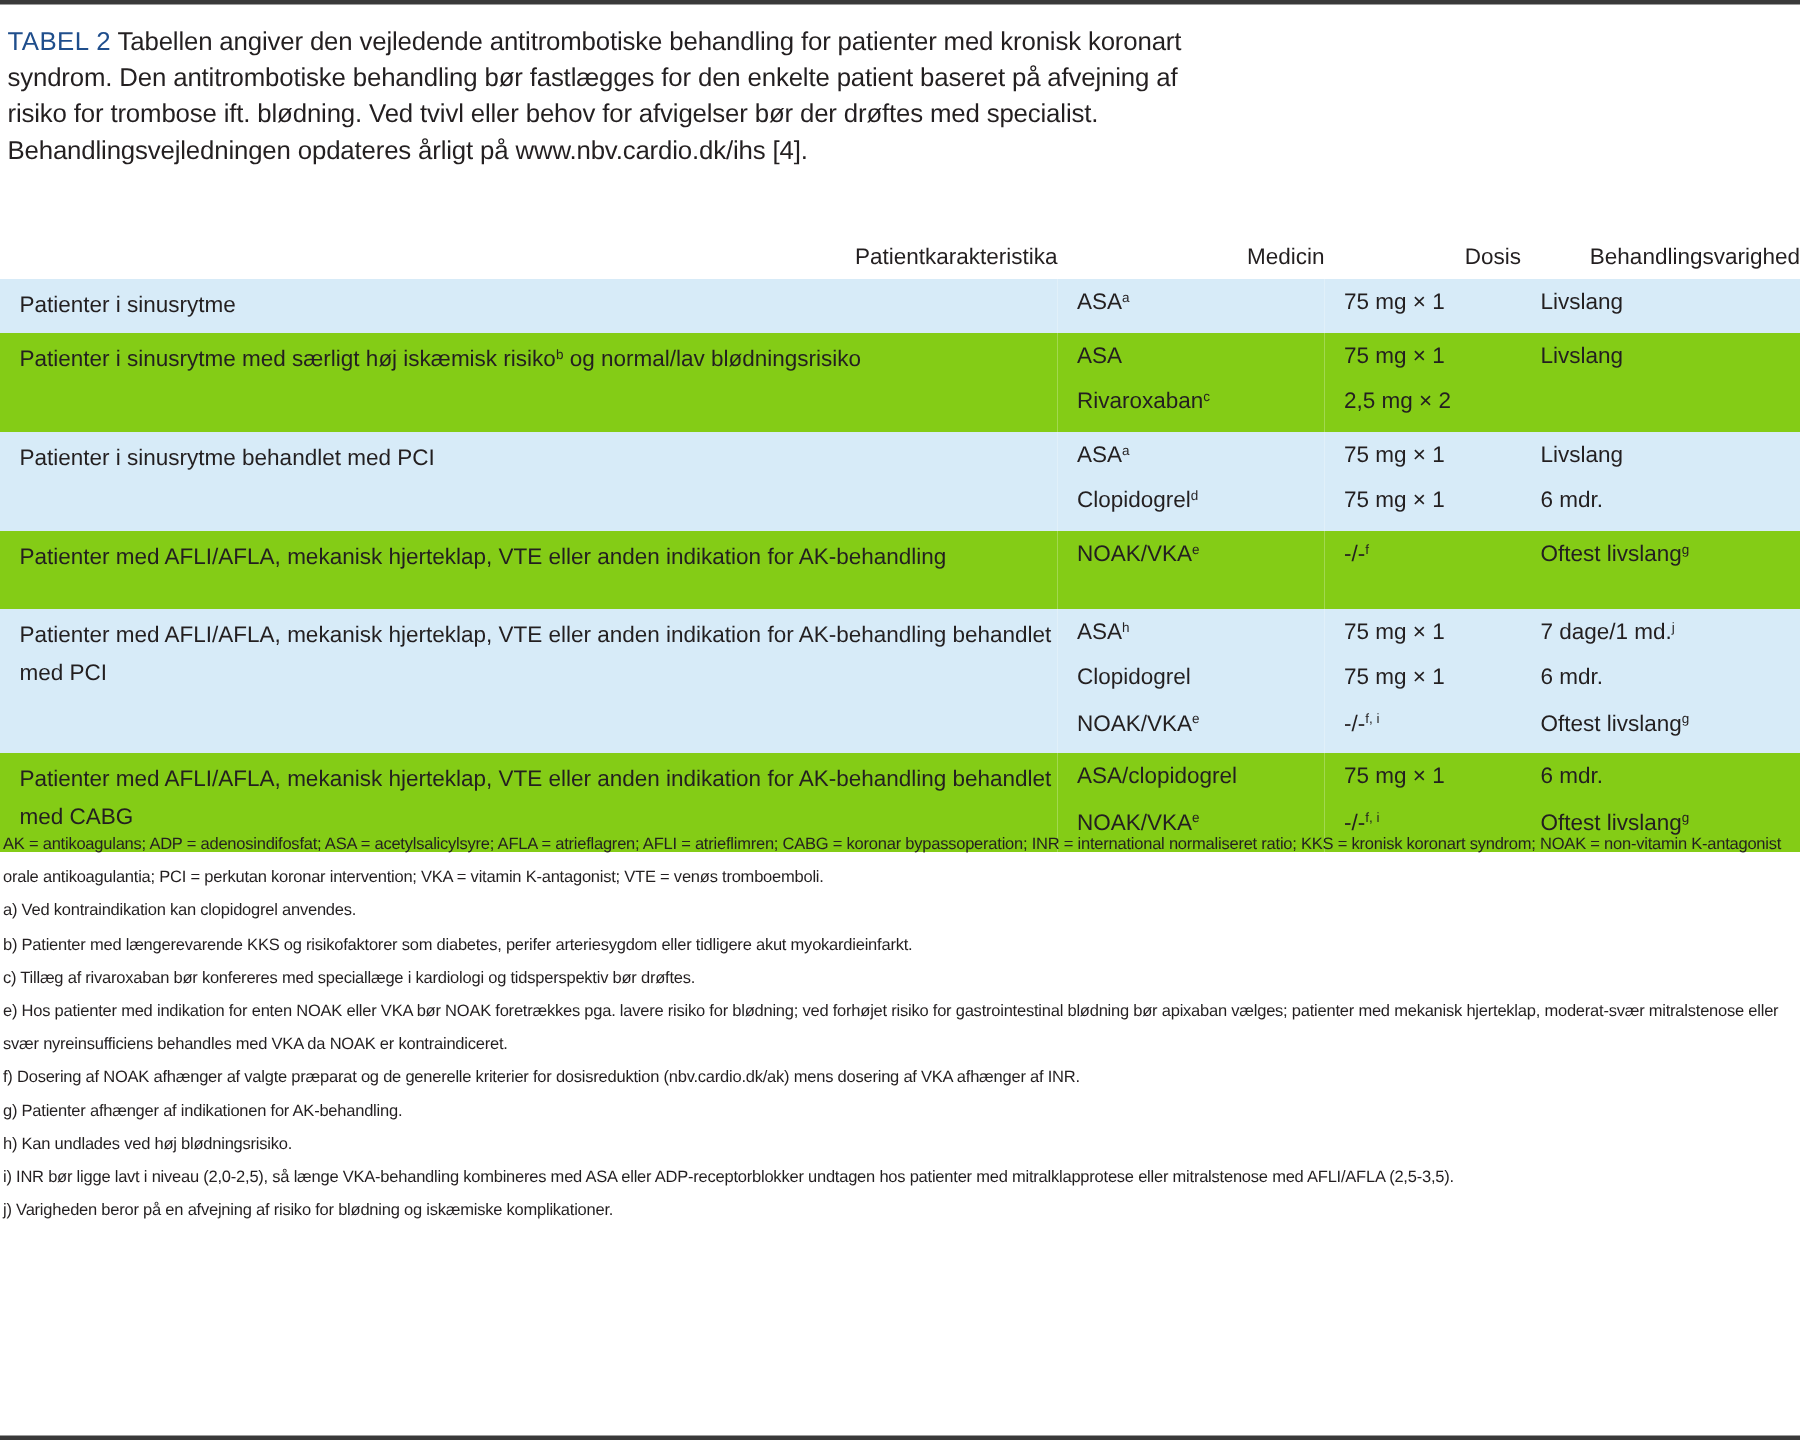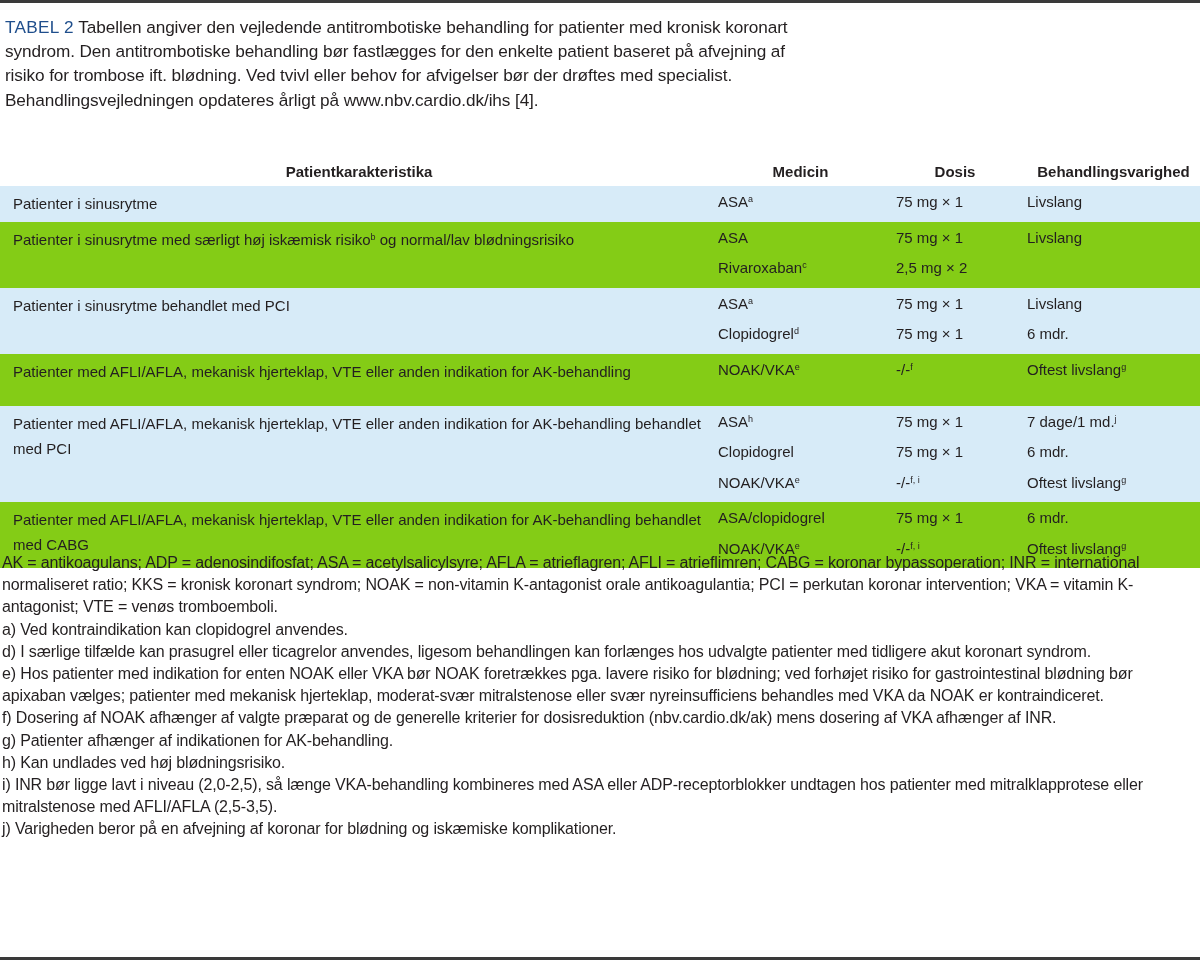--- a/index.html
+++ b/index.html
@@ -3,32 +3,32 @@
 <meta charset="utf-8">
 <style>
   html, body { margin: 0; padding: 0; background: #ffffff; }
   body { width: 1200px; height: 962px; position: relative; overflow: hidden;
          font-family: "Liberation Sans", sans-serif; color: #231f20; }
   .top-rule { position: absolute; left: 0; top: 0; width: 1200px; height: 3px; background: #3a3a3a; }
   .bottom-rule { position: absolute; left: 0; top: 957px; width: 1200px; height: 3px; background: #3a3a3a; }
   .caption { position: absolute; left: 5px; top: 15px; width: 800px; font-size: 17.2px; line-height: 24.2px; letter-spacing: -0.1px; }
   .caption .label { color: #1f4e8c; font-weight: normal; letter-spacing: 0.3px; }
   table { position: absolute; left: 0; top: 156px; width: 1200px; border-collapse: collapse; font-size: 15px; }
-  th { text-align: center; font-weight: bold; height: 30px; padding: 0 0 0 13px; vertical-align: middle; }
+  th { text-align: right; font-weight: normal; height: 30px; padding: 0 0 0 13px; vertical-align: middle; }
   td { padding: 0 0 0 13px; vertical-align: top; line-height: 22px; }
   tr.row.dark { background: #d7ebf8; }
   tr.row.light { background: #84cc16; }
   .c1 { width: 692px; }
   .c2 { width: 165px; }
   .c3 { width: 118px; }
   .cell-inner { padding-top: 5px; }
   .line { height: 30.5px; line-height: 22px; padding-top: 0; white-space: nowrap; }
   .pk { padding-top: 5px; line-height: 25px; }
   sup { font-size: 9px; line-height: 0; vertical-align: 5px; }
-  .notes { position: absolute; left: 2px; top: 552px; width: 1196px; font-size: 16px; line-height: 22.2px; letter-spacing: -0.15px; }
+  .notes { position: absolute; left: 2px; top: 552px; width: 1196px; font-size: 11px; line-height: 22.2px; letter-spacing: -0.15px; }
   .notes p { margin: 0; }
 </style>
 </head>
 <body>
 
 <div class="top-rule"></div>
 
 <div class="caption">
   <span class="label">TABEL 2</span>
   <span>Tabellen angiver den vejledende antitrombotiske behandling for patienter med kronisk koronart syndrom. Den antitrombotiske behandling bør fastlægges for den enkelte patient baseret på afvejning af risiko for trombose ift. blødning. Ved tvivl eller behov for afvigelser bør der drøftes med specialist. Behandlingsvejledningen opdateres årligt på www.nbv.cardio.dk/ihs [4].</span>
@@ -179,23 +179,24 @@
           </div>
         </td>
       </tr>
     </tbody>
 </table>
 
 <div class="notes">
   <p>AK = antikoagulans; ADP = adenosindifosfat; ASA = acetylsalicylsyre; AFLA = atrieflagren; AFLI = atrieflimren; CABG = koronar bypassoperation; INR = international normaliseret ratio; KKS = kronisk koronart syndrom; NOAK = non-vitamin K-antagonist orale antikoagulantia; PCI = perkutan koronar intervention; VKA = vitamin K-antagonist; VTE = venøs tromboemboli.</p>
   <div id="footnotes">
       <p>a) Ved kontraindikation kan clopidogrel anvendes.</p>
-      <p>d) I særlige tilfælde kan prasugrel eller ticagrelor anvendes, ligesom behandlingen kan forlænges hos udvalgte patienter med tidligere akut koronart syndrom.</p>
+      <p>b) Patienter med længerevarende KKS og risikofaktorer som diabetes, perifer arteriesygdom eller tidligere akut myokardieinfarkt.</p>
+      <p>c) Tillæg af rivaroxaban bør konfereres med speciallæge i kardiologi og tidsperspektiv bør drøftes.</p>
       <p>e) Hos patienter med indikation for enten NOAK eller VKA bør NOAK foretrækkes pga. lavere risiko for blødning; ved forhøjet risiko for gastrointestinal blødning bør apixaban vælges; patienter med mekanisk hjerteklap, moderat-svær mitralstenose eller svær nyreinsufficiens behandles med VKA da NOAK er kontraindiceret.</p>
       <p>f) Dosering af NOAK afhænger af valgte præparat og de generelle kriterier for dosisreduktion (nbv.cardio.dk/ak) mens dosering af VKA afhænger af INR.</p>
       <p>g) Patienter afhænger af indikationen for AK-behandling.</p>
       <p>h) Kan undlades ved høj blødningsrisiko.</p>
       <p>i) INR bør ligge lavt i niveau (2,0-2,5), så længe VKA-behandling kombineres med ASA eller ADP-receptorblokker undtagen hos patienter med mitralklapprotese eller mitralstenose med AFLI/AFLA (2,5-3,5).</p>
-      <p>j) Varigheden beror på en afvejning af koronar for blødning og iskæmiske komplikationer.</p>
+      <p>j) Varigheden beror på en afvejning af risiko for blødning og iskæmiske komplikationer.</p>
     </div>
 </div>
 
 <div class="bottom-rule"></div>
 
 </body></html>

